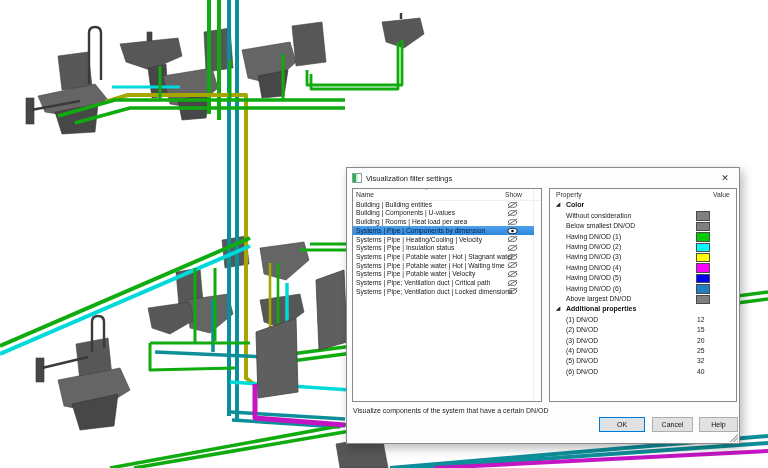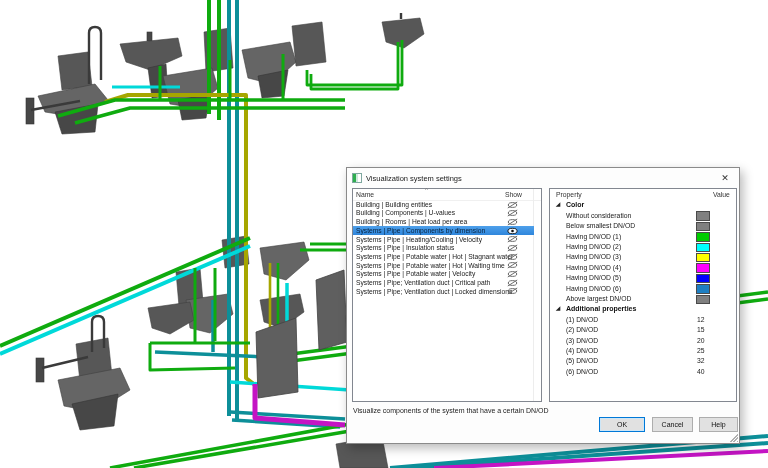--- a/index.html
+++ b/index.html
@@ -176,21 +176,21 @@
 
     <g>
       <polygon class="fix" points="336,444 382,436 388,468 340,468"></polygon>
     </g>
   </svg>
 
   <div class="dialog">
 
     <div class="titlebar">
       <span class="title-icon"></span>
-      <span>Visualization system settings</span>
+      <span>Visualization filter settings</span>
       <span class="close-btn">✕</span>
     </div>
 
     <div class="panel" id="left-panel">
       <div class="lv-head">
         <span class="h-name">Name</span>
         <span class="sortmark">^</span>
         <span class="h-show">Show</span>
       </div>
       <div class="col-divider"></div>

